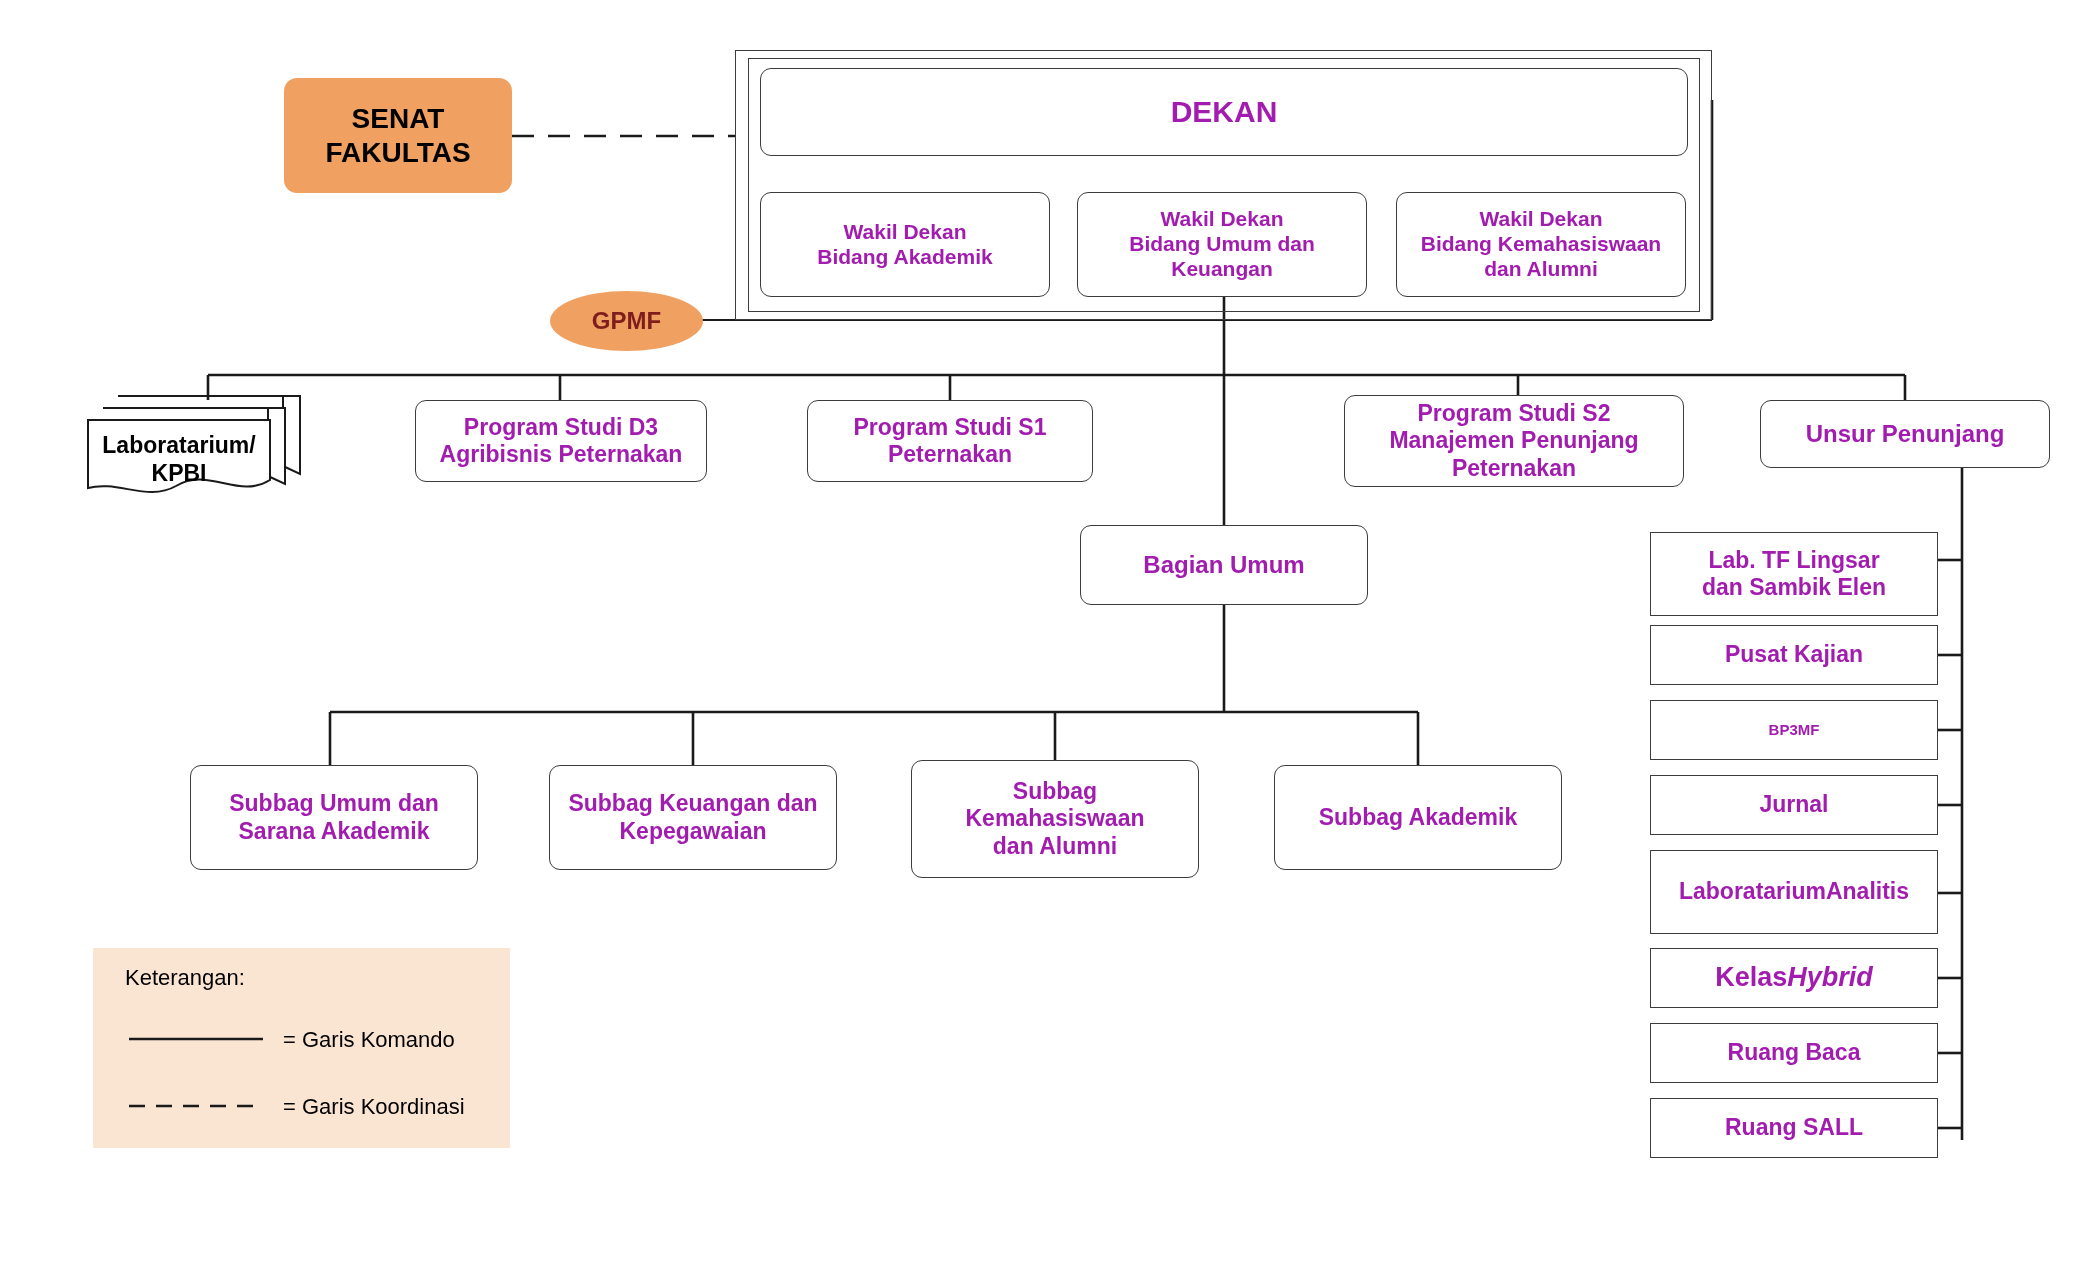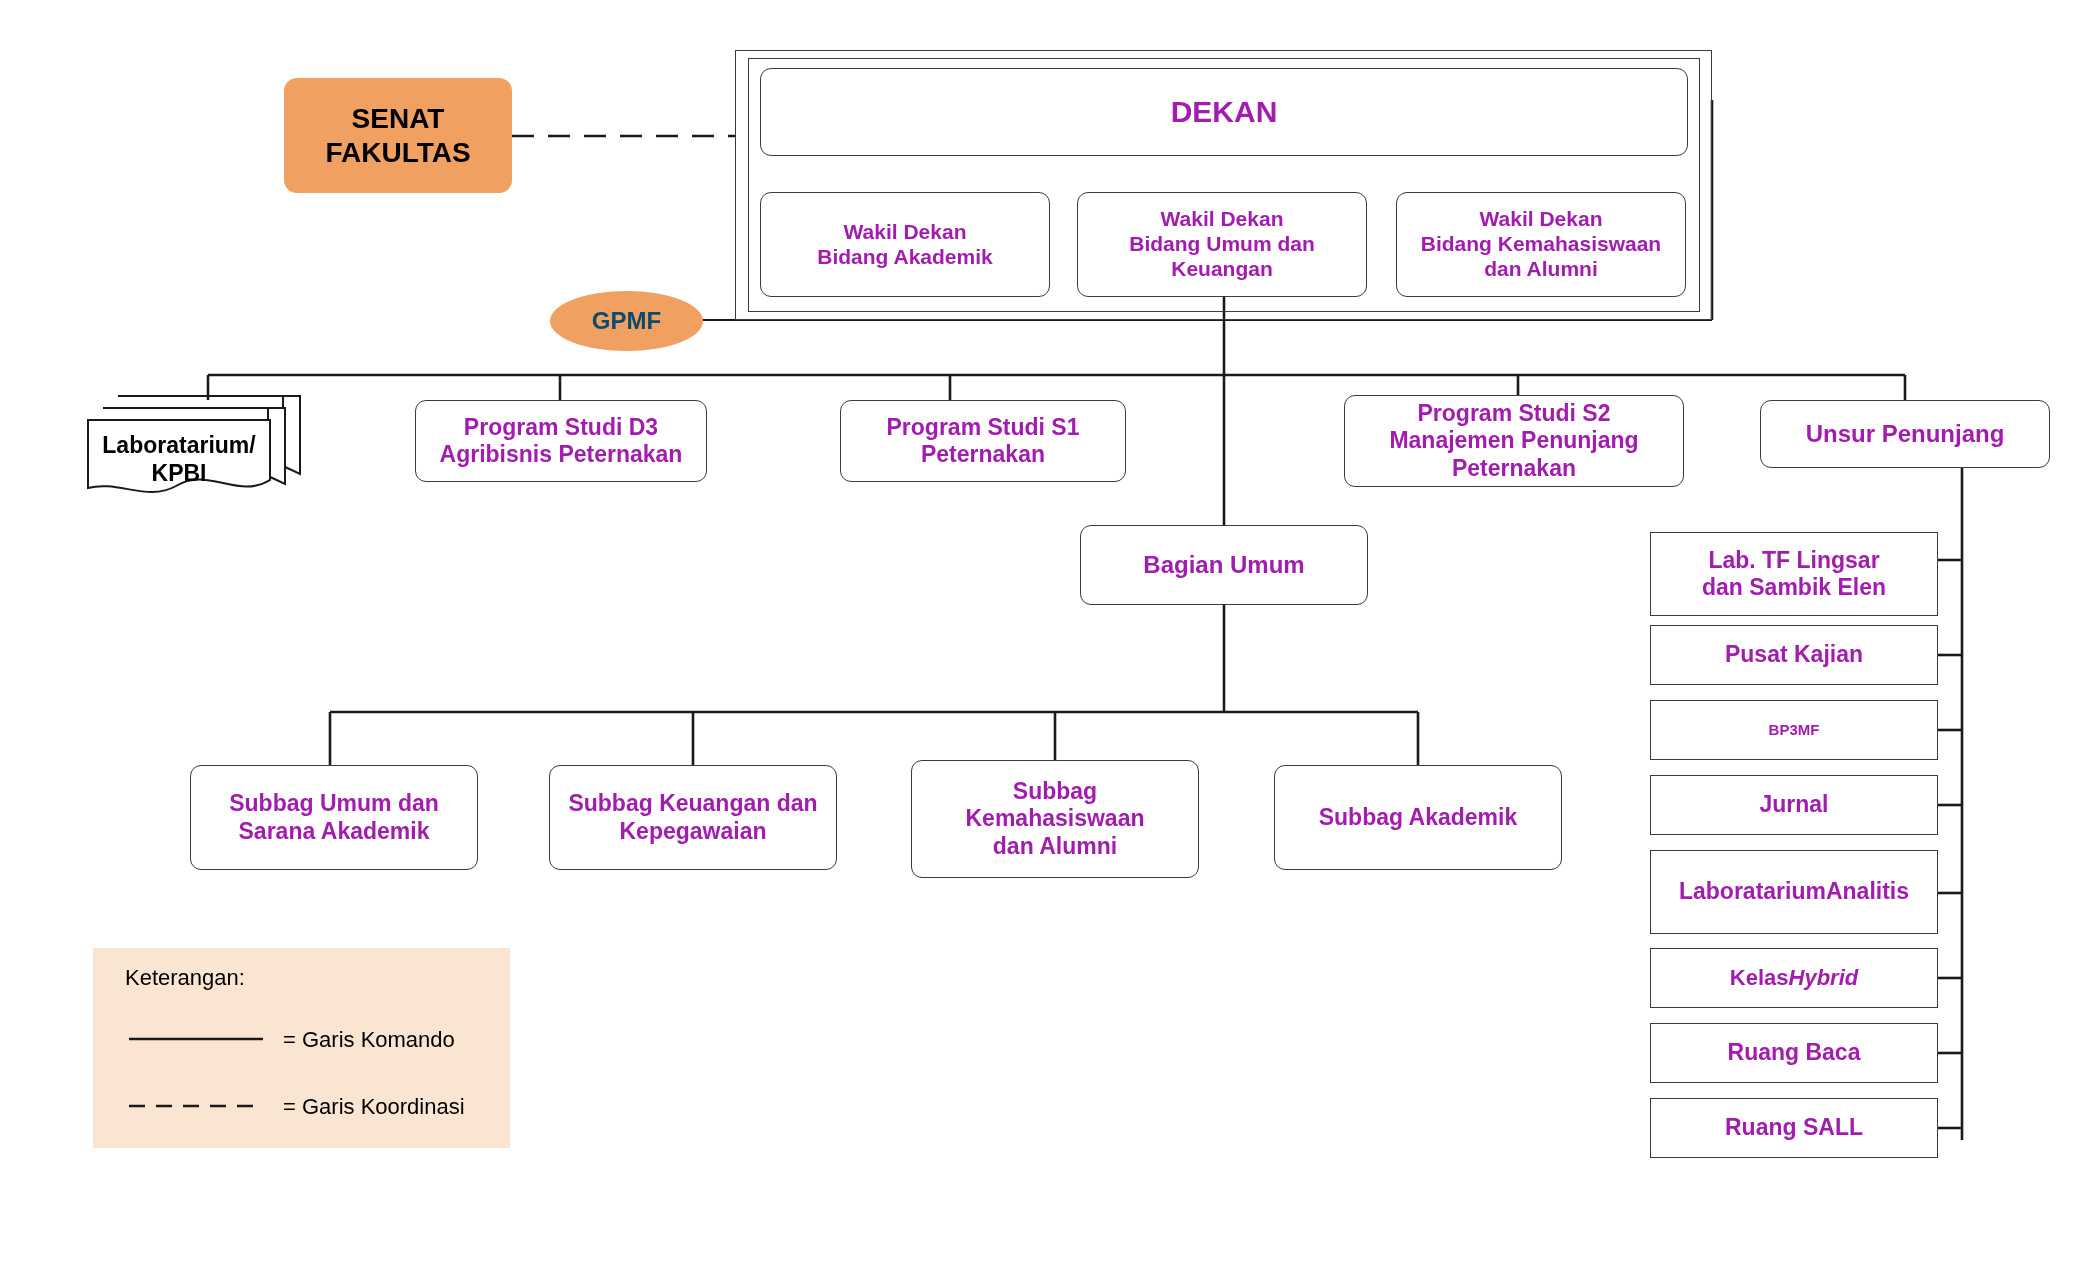--- a/index.html
+++ b/index.html
@@ -50,21 +50,21 @@
   .pill {
     background: #f0a060;
     border-radius: 13px;
     border: none;
     color: #000;
   }
   .ellipse {
     background: #f0a060;
     border-radius: 50%;
     border: none;
-    color: #0c4a6e;
+    color: #7f1d1d;
     align-items: center;
   }
   
   .outer-frame {
     position: absolute;
     border: 1.6px solid #3c3c3c;
     background: transparent;
   }
   .legend-box {
     position: absolute;
@@ -186,21 +186,21 @@
       <div>Laboratarium/</div>
       <div>KPBI</div>
     </div>
   </div>
 
   <div class="node rbox" style="left:415px; top:400px; width:292px; height:82px; font-size:23px; flex-direction:column;">
     <span>Program Studi D3</span>
     <span>Agribisnis Peternakan</span>
   </div>
 
-  <div class="node rbox" style="left:840px; top:400px; width:286px; height:82px; font-size:23px; flex-direction:column;">
+  <div class="node rbox" style="left:807px; top:400px; width:286px; height:82px; font-size:23px; flex-direction:column;">
     <span>Program Studi S1</span>
     <span>Peternakan</span>
   </div>
 
   <div class="node rbox" style="left:1344px; top:395px; width:340px; height:92px; font-size:23px; flex-direction:column;">
     <span>Program Studi S2</span>
     <span>Manajemen Penunjang</span>
     <span>Peternakan</span>
   </div>
 
@@ -247,21 +247,21 @@
 
   <div class="node sbox" style="left:1650px; top:775px; width:288px; height:60px; font-size:23px;">
     <span>Jurnal</span>
   </div>
 
   <div class="node sbox" style="left:1650px; top:850px; width:288px; height:84px; font-size:23px; flex-direction:row;">
     <span>Laboratarium</span>
     <span>Analitis</span>
   </div>
 
-  <div class="node sbox" style="left:1650px; top:948px; width:288px; height:60px; font-size:22px;">
+  <div class="node sbox" style="left:1650px; top:948px; width:288px; height:60px; font-size:27px;">
     <span>Kelas </span>
       <span class="italic">Hybrid</span>
   </div>
 
   <div class="node sbox" style="left:1650px; top:1023px; width:288px; height:60px; font-size:23px;">
     <span>Ruang Baca</span>
   </div>
 
   <div class="node sbox" style="left:1650px; top:1098px; width:288px; height:60px; font-size:23px;">
     <span>Ruang SALL</span>

